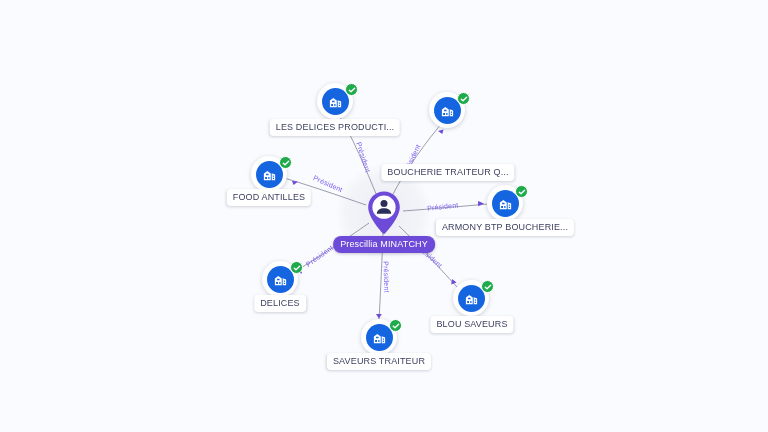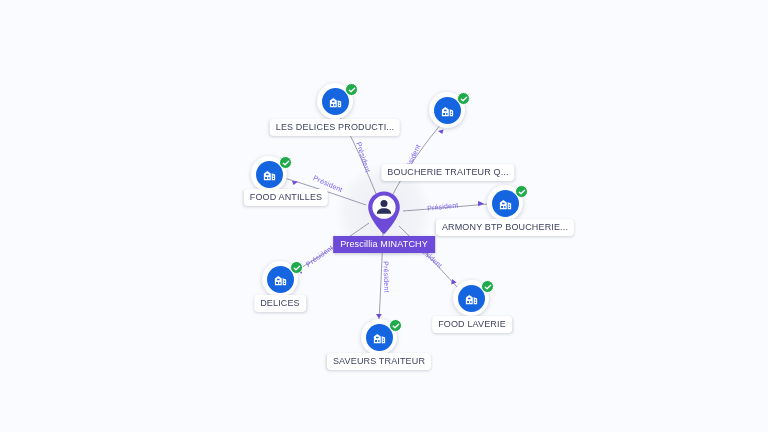--- a/index.html
+++ b/index.html
@@ -113,21 +113,21 @@
     height: 45px;
   }
   .person-pin svg { display: block; }
   .person-label {
     position: absolute;
     left: 384px;
     top: 236px;
     transform: translateX(-50%);
     background: #6d4bd8;
     color: #ffffff;
-    border-radius: 0;
+    border-radius: 8px;
     padding: 3px 7px;
     font-size: 9px;
     white-space: nowrap;
     letter-spacing: 0.15px;
     line-height: 11px;
     box-shadow: 0 1px 3px rgba(40,45,80,0.25);
   }
 </style>
 </head>
 <body>
@@ -211,21 +211,21 @@
           <path d="M15.5 21V9.8l5.5 2.1V21h-5.5zm1.8-2h2v-2h-2v2zm0-3.5h2v-2h-2v2z"></path>
         </svg>
       </div>
     </div>
     <div class="verified-badge">
       <svg width="8" height="8" viewBox="0 0 24 24" fill="none" stroke="#ffffff" stroke-width="4" stroke-linecap="round" stroke-linejoin="round">
           <path d="M4 12.5l5 5 11-11"></path>
         </svg>
     </div>
   </div>
-  <div class="node-label" style="left:286px; top:189px;">FOOD ANTILLES</div>
+  <div class="node-label" style="left:269px; top:189px;">FOOD ANTILLES</div>
 
   <div class="node" style="left:505px; top:203px;">
     <div class="node-disc">
       <div class="node-inner">
         <svg width="15" height="15" viewBox="0 0 24 24" fill="#ffffff">
           <path d="M3 21V10.5L8.5 6.2 14 10.5V21H3zm2-2h3v-3H5v3zm5 0h2v-3h-2v3zM6.5 13h4v-2.2h-4V13z"></path>
           <path d="M15.5 21V9.8l5.5 2.1V21h-5.5zm1.8-2h2v-2h-2v2zm0-3.5h2v-2h-2v2z"></path>
         </svg>
       </div>
     </div>
@@ -262,21 +262,21 @@
           <path d="M15.5 21V9.8l5.5 2.1V21h-5.5zm1.8-2h2v-2h-2v2zm0-3.5h2v-2h-2v2z"></path>
         </svg>
       </div>
     </div>
     <div class="verified-badge">
       <svg width="8" height="8" viewBox="0 0 24 24" fill="none" stroke="#ffffff" stroke-width="4" stroke-linecap="round" stroke-linejoin="round">
           <path d="M4 12.5l5 5 11-11"></path>
         </svg>
     </div>
   </div>
-  <div class="node-label" style="left:472px; top:316px;">FOOD LAVERIE</div>
+  <div class="node-label" style="left:472px; top:316px;">BLOU SAVEURS</div>
 
   <div class="node" style="left:379px; top:337px;">
     <div class="node-disc">
       <div class="node-inner">
         <svg width="15" height="15" viewBox="0 0 24 24" fill="#ffffff">
           <path d="M3 21V10.5L8.5 6.2 14 10.5V21H3zm2-2h3v-3H5v3zm5 0h2v-3h-2v3zM6.5 13h4v-2.2h-4V13z"></path>
           <path d="M15.5 21V9.8l5.5 2.1V21h-5.5zm1.8-2h2v-2h-2v2zm0-3.5h2v-2h-2v2z"></path>
         </svg>
       </div>
     </div>

